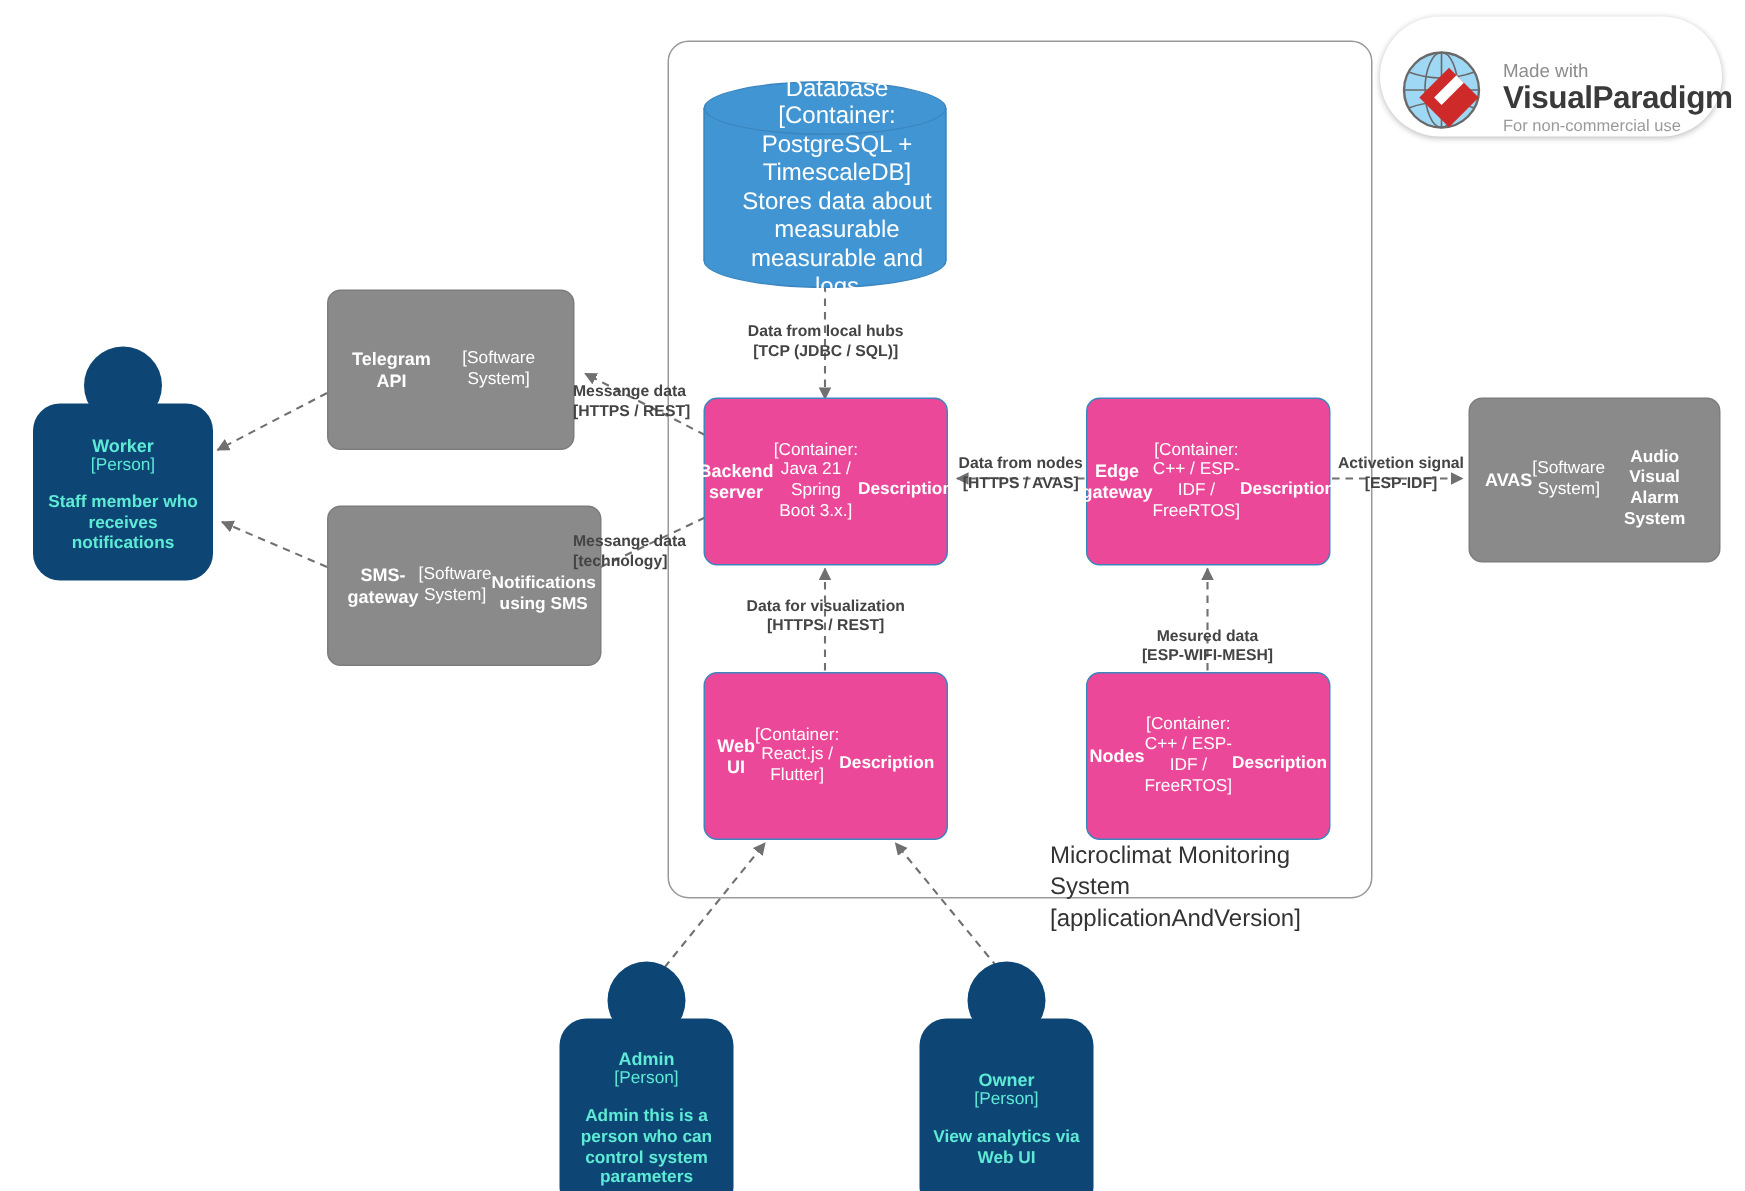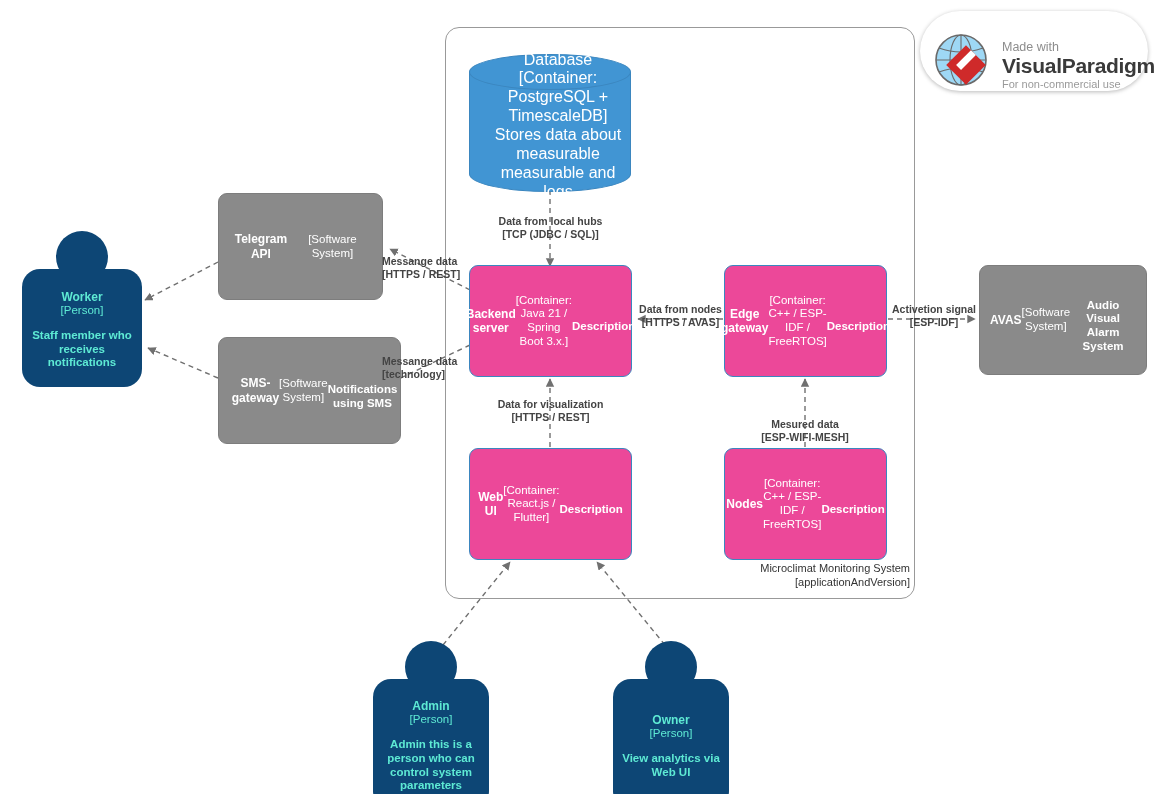--- a/index.html
+++ b/index.html
@@ -158,23 +158,23 @@
   
   .boundary {
     position: absolute;
     border: 1.6px solid #999999;
     border-radius: 14px;
     box-sizing: border-box;
     background: transparent;
   }
   .boundary-label {
     position: absolute;
-    text-align: right;
+    text-align: left;
     color: #333333;
-    font-size: 11px;
+    font-size: 16px;
     line-height: 1.3;
   }
 
   
   .elabel {
     position: absolute;
     text-align: center;
     color: #444444;
     font-size: 10.5px;
     font-weight: bold;

